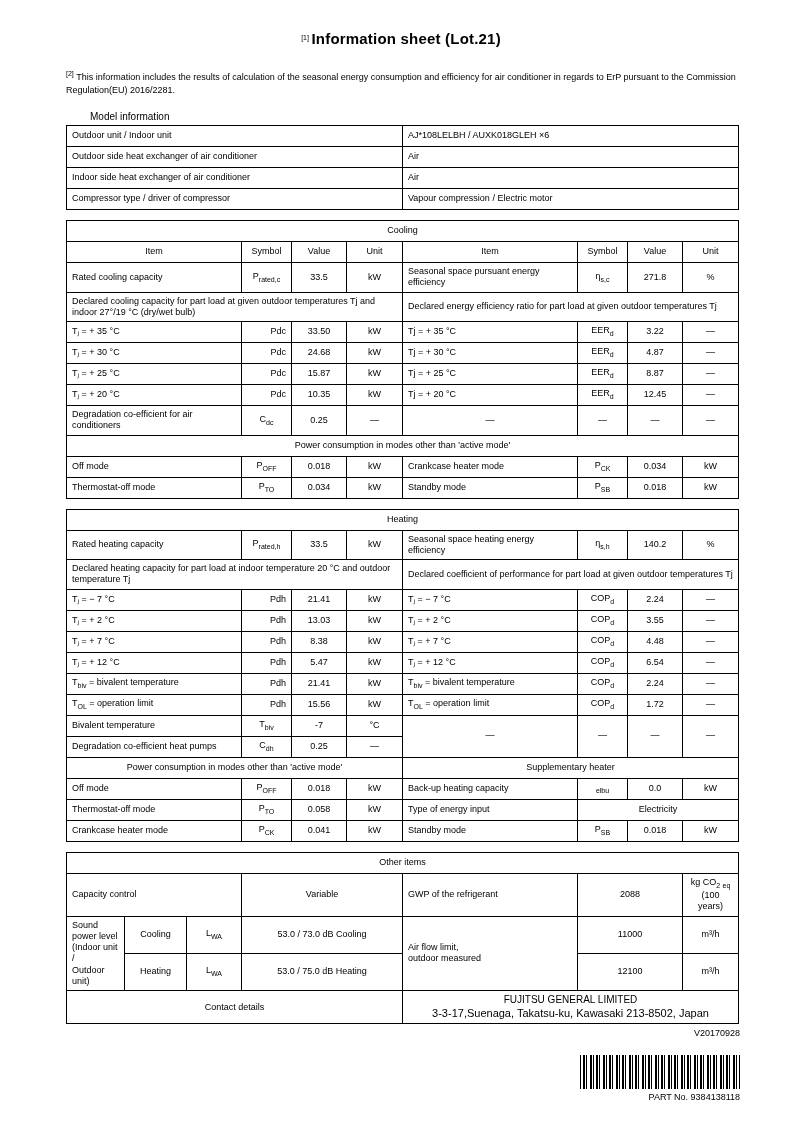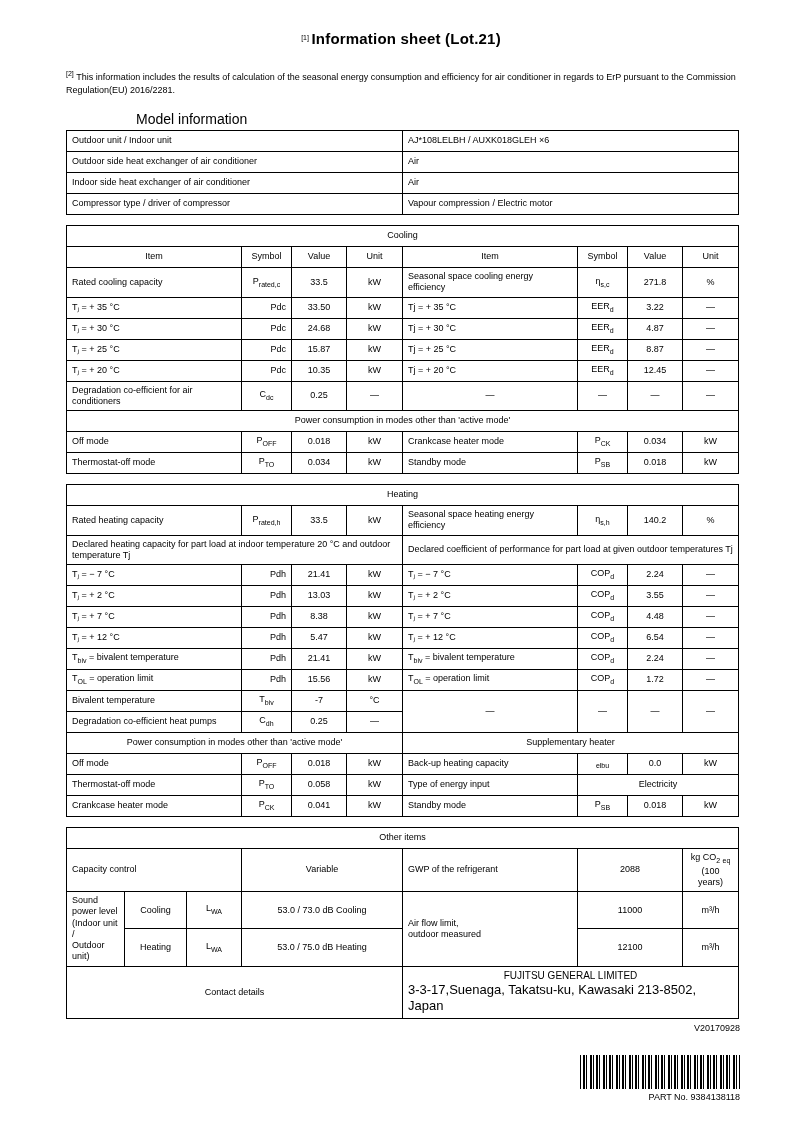--- a/index.html
+++ b/index.html
@@ -33,22 +33,22 @@
     font-size: 15px;
     font-weight: bold;
     letter-spacing: 0.2px;
   }
   .intro {
     margin: 22px 62px 0 66px;
     font-size: 9px;
     line-height: 1.45;
   }
   .section-label {
-    margin: 14px 0 3px 100px;
-    font-size: 14px;
+    margin: 14px 0 3px 54px;
+    font-size: 10px;
     padding-left: 36px;
   }
   table.grid {
     border-collapse: collapse;
     margin-left: 66px;
     width: 672px;
     table-layout: fixed;
   }
   table.grid td {
     border: 1px solid #000;
@@ -91,21 +91,21 @@
       #000 6px, #000 7px, #fff 7px, #fff 10px,
       #000 10px, #000 12px, #fff 12px, #fff 13px
     );
   }
   .partno {
     font-size: 9px;
     margin-top: 3px;
   }
   .mini { font-size: 7.5px; line-height: 1.2; }
   .contact-name { font-weight: normal; font-size: 10px; text-align: center; }
-  .contact-addr { font-size: 13px; text-align: left; }
+  .contact-addr { font-size: 11px; text-align: center; }
 </style>
 </head>
 <body>
 
 <div class="page">
 
   <div class="title-row">
     <span class="sup">[1]</span>
     <span class="title">Information sheet (Lot.21)</span>
   </div>
@@ -165,24 +165,28 @@
         <td class="c">Item</td>
         <td class="c">Symbol</td>
         <td class="c">Value</td>
         <td class="c">Unit</td>
       </tr>
       <tr>
         <td>Rated cooling capacity</td>
         <td class="c"><span>P</span><span class="sub">rated,c</span></td>
         <td class="c">33.5</td>
         <td class="c">kW</td>
-        <td>Seasonal space cooling energy efficiency</td>
+        <td>Seasonal space pursuant energy efficiency</td>
         <td class="c"><span>η</span><span class="sub">s,c</span></td>
         <td class="c">271.8</td>
         <td class="c">%</td>
+      </tr>
+      <tr>
+        <td colspan="4">Declared cooling capacity for part load at given outdoor temperatures Tj and indoor 27°/19 °C (dry/wet bulb)</td>
+        <td colspan="4">Declared energy efficiency ratio for part load at given outdoor temperatures Tj</td>
       </tr>
       <tr>
         <td>Tⱼ = + 35 °C</td>
         <td class="r">Pdc</td>
         <td class="c">33.50</td>
         <td class="c">kW</td>
         <td>Tj = + 35 °C</td>
         <td class="c"><span>EER</span><span class="sub">d</span></td>
         <td class="c">3.22</td>
         <td class="c">—</td>

